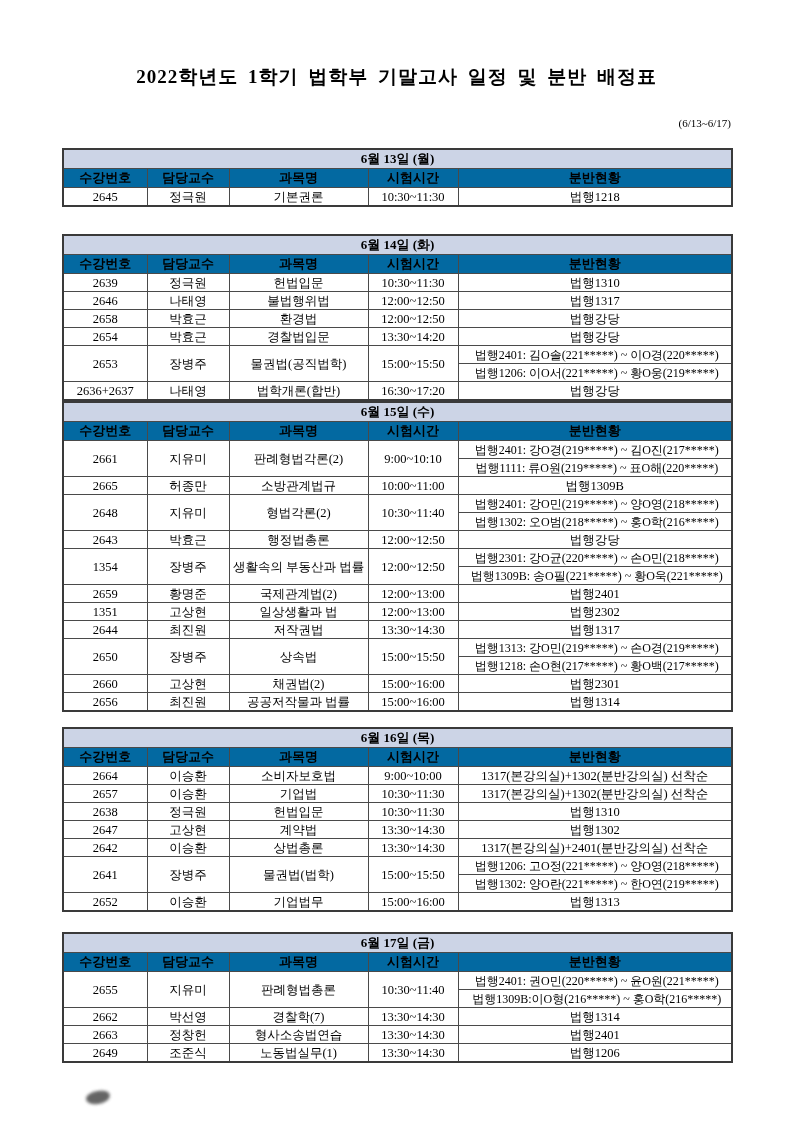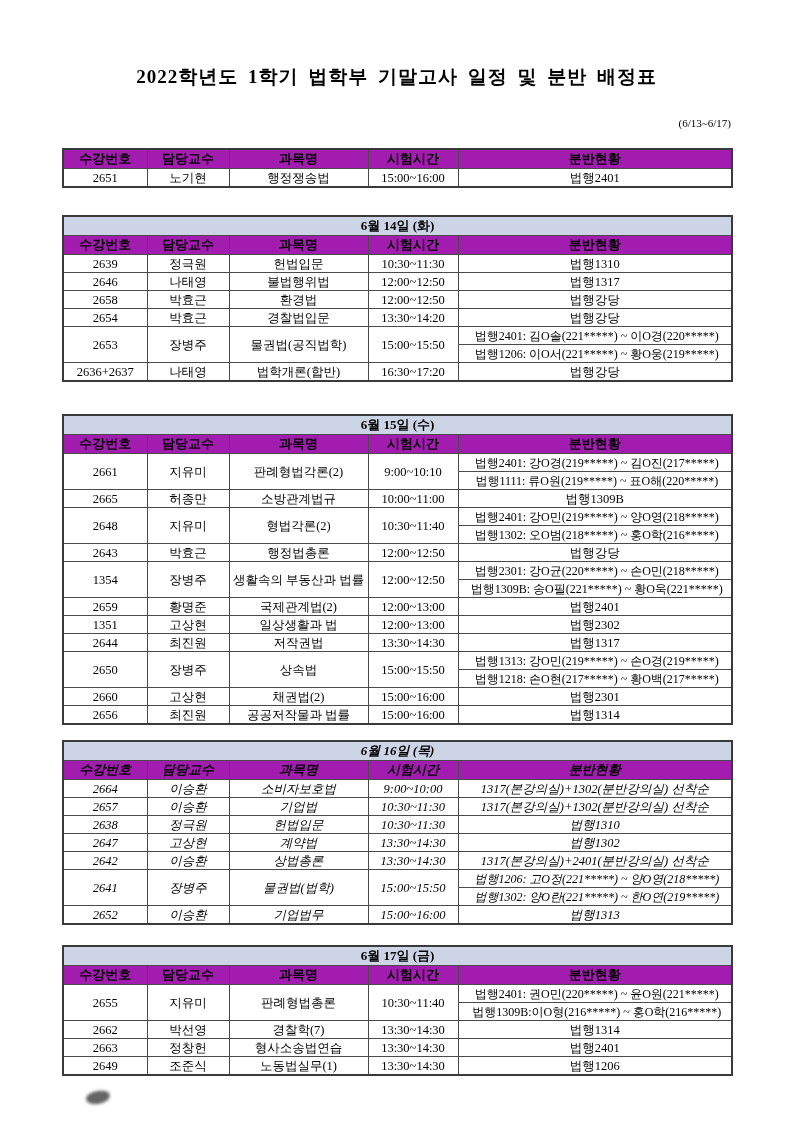--- a/index.html
+++ b/index.html
@@ -27,29 +27,29 @@
   table.exam-table td{
     border:1px solid #4a4a4a;
     font-size:12.5px;text-align:center;vertical-align:middle;
     height:17px;line-height:16px;padding:0 2px;
     overflow:hidden;white-space:nowrap;
   }
   table.exam-table tr.day-row td{
     background:#ccd4e6;font-weight:bold;font-size:13px;height:18px;
   }
   table.exam-table tr.head-row td{
-    background:#a21caf;font-weight:bold;font-size:13px;height:18px;
+    background:#0369a1;font-weight:bold;font-size:13px;height:18px;
   }
   table.exam-table td.section-multi{
     text-align:center;padding-left:6px;font-size:12px;
   }
   .gap-t1{margin-bottom:27px;}
-  .gap-t2{margin-bottom:32px;}
+  .gap-t2{}
   .gap-t3{margin-bottom:15px;}
-  .gap-t4{margin-bottom:20px;font-style:italic;}
+  .gap-t4{margin-bottom:20px;}
   col.c0{width:84px;} col.c1{width:82px;} col.c2{width:139px;}
   col.c3{width:90px;} col.c4{width:274px;}
   .ink-smudge{
     position:absolute;left:86px;top:1091px;width:24px;height:13px;
     background:#4a4a4a;border-radius:50% 40% 55% 45%;
     filter:blur(1.5px);opacity:.85;transform:rotate(-8deg);
   }
 </style>
 </head>
 <body>
@@ -59,33 +59,36 @@
 <div class="tables-container">
     <table class="exam-table gap-t1">
       <colgroup>
         <col class="c0">
         <col class="c1">
         <col class="c2">
         <col class="c3">
         <col class="c4">
       </colgroup>
       <tbody>
-        <tr class="head-row">
-          <td>수강번호</td>
-          <td>담당교수</td>
-          <td>과목명</td>
-          <td>시험시간</td>
-          <td>분반현황</td>
-        </tr>
-        <tr>
-          <td>2651</td>
-          <td>노기현</td>
-          <td>행정쟁송법</td>
-          <td>15:00~16:00</td>
-          <td>법행2401</td>
+        <tr class="day-row">
+          <td colspan="5">6월 13일 (월)</td>
+        </tr>
+        <tr class="head-row">
+          <td>수강번호</td>
+          <td>담당교수</td>
+          <td>과목명</td>
+          <td>시험시간</td>
+          <td>분반현황</td>
+        </tr>
+        <tr>
+          <td>2645</td>
+          <td>정극원</td>
+          <td>기본권론</td>
+          <td>10:30~11:30</td>
+          <td>법행1218</td>
         </tr>
       </tbody>
     </table>
     <table class="exam-table gap-t2">
       <colgroup>
         <col class="c0">
         <col class="c1">
         <col class="c2">
         <col class="c3">
         <col class="c4">

